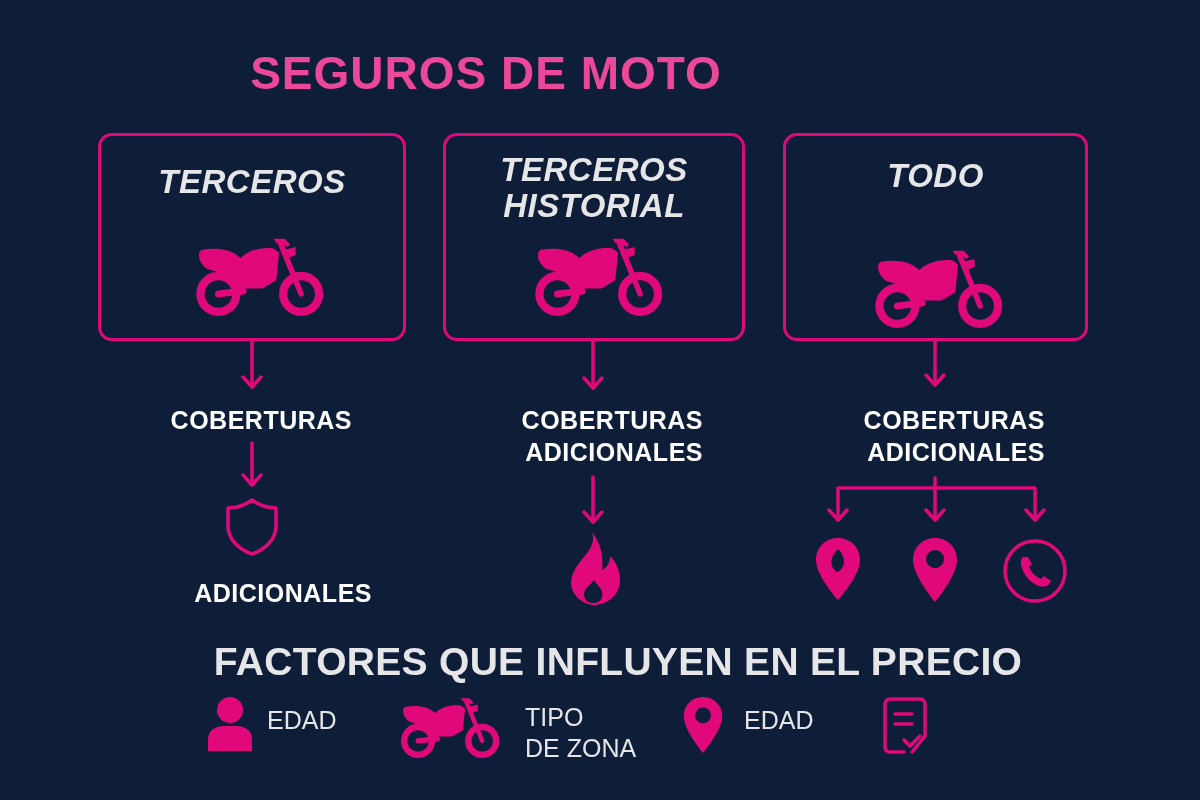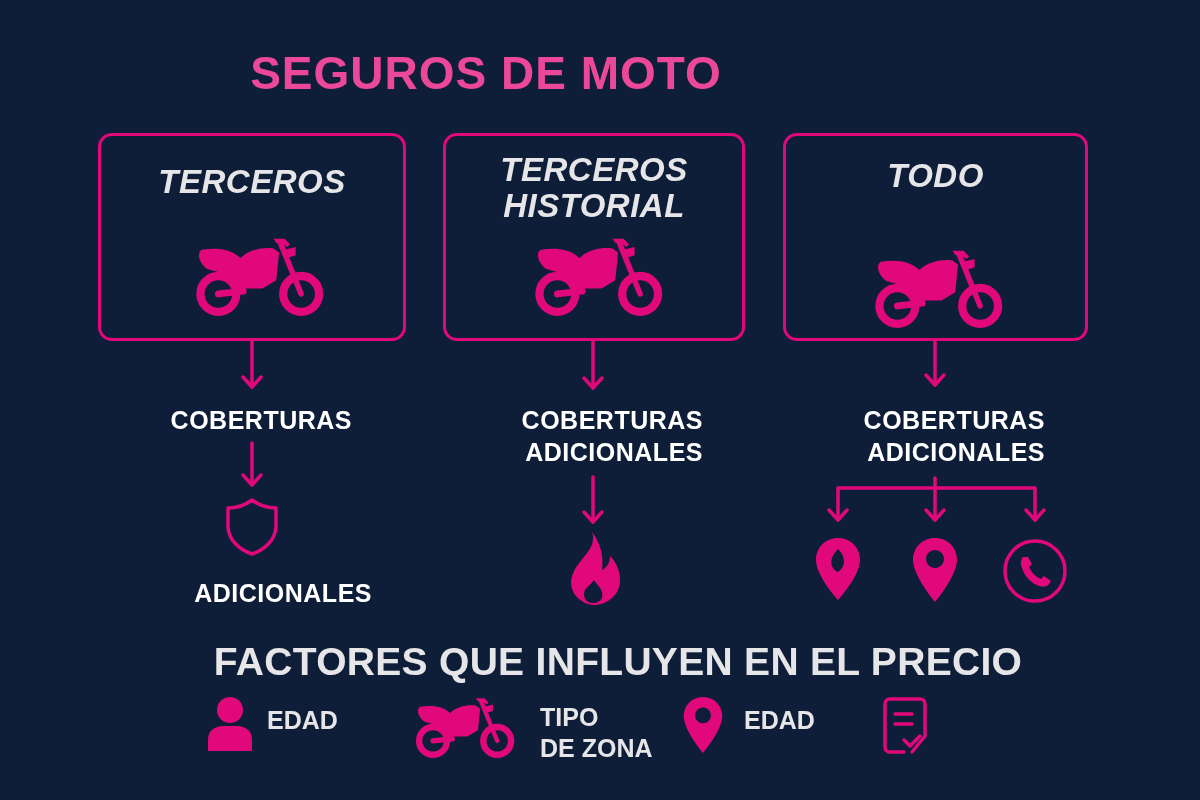--- a/index.html
+++ b/index.html
@@ -24,21 +24,21 @@
   }
   .label {
     text-align:right; font-weight:bold; font-size:25px; line-height:32px;
     color:#ffffff; letter-spacing:0.5px; white-space:nowrap;
   }
   .factors-title {
     left:0; width:1200px; top:640px; text-align:center; font-weight:bold;
     font-size:39px; color:#e6e6e8; letter-spacing:0.3px;padding-left:18px;
   }
   .factor-label {
-    font-weight:bold; font-size:25px; line-height:30px; color:#e6e6e8; white-space:nowrap;
+    font-weight:normal; font-size:25px; line-height:30px; color:#e6e6e8; white-space:nowrap;
   }
   svg { display:block; }
 </style>
 </head>
 <body>
 
 <svg width="0" height="0" style="position:absolute">
   <defs>
     <g id="moto">
 
@@ -144,21 +144,21 @@
 <div class="abs factors-title">FACTORES QUE INFLUYEN EN EL PRECIO</div>
 
 <div class="abs" style="left:205px; top:695px; width:160px; height:60px;">
   <svg class="abs" style="left:0; top:0;" width="50" height="58" viewBox="0 0 50 58">
     <circle cx="25" cy="15" r="13" fill="#e0087a"></circle>
     <path d="M3 56 L 3 44 C 3 36, 10 31, 18 31 L 32 31 C 40 31, 47 36, 47 44 L 47 56 Z" fill="#e0087a"></path>
   </svg>
   <div class="abs factor-label" style="left:62px; top:10px;">EDAD</div>
 </div>
 
-<div class="abs" style="left:410px; top:692px; width:280px; height:80px;">
+<div class="abs" style="left:395px; top:692px; width:280px; height:80px;">
   <svg class="abs" style="left:0; top:4px;" width="106" height="62" viewBox="0 -2 96 58">
     <use href="#moto"></use>
   </svg>
   <div class="abs factor-label" style="left:130px; top:10px; line-height:31px;">
     <div>TIPO</div>
     <div>DE ZONA</div>
   </div>
 </div>
 
 <div class="abs" style="left:682px; top:692px; width:160px; height:70px;">

